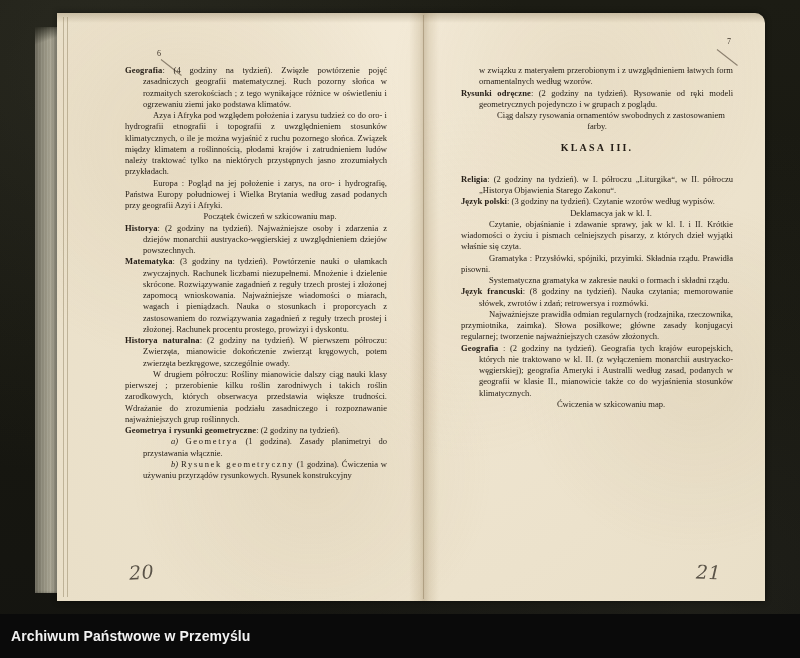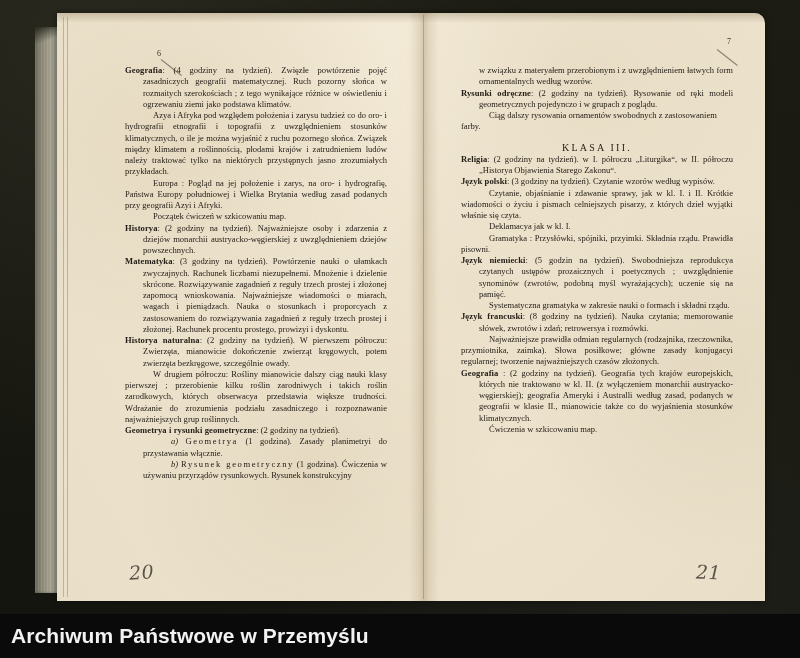--- a/index.html
+++ b/index.html
@@ -175,29 +175,29 @@
   .subject {
     font-weight: bold;
     letter-spacing: .1px;
   }
   
   .indent { text-indent: 28px; }
   .indent-sub { padding-left: 18px; text-indent: 28px; }
   .sub-letter { font-style: italic; }
   .spaced { letter-spacing: 1.6px; }
 
-  .last-line-left { text-align: left; }
+  .last-line-left { text-align: center; }
 
   
   .class-heading {
     text-align: center;
-    font-weight: normal;
+    font-weight: bold;
     font-size: 10px;
     letter-spacing: 2.2px;
-    margin: 9px 0 1px 0;
+    margin: 9px 0 21px 0;
     color: #241d16;
   }
 
   
   .folio {
     position: absolute;
     font-size: 8px;
     color: #3a3026;
     font-family: "Liberation Serif", serif;
   }
@@ -237,21 +237,21 @@
     width: 800px;
     height: 44px;
     background: #0a0a0a;
     display: flex;
     align-items: center;
   }
   #watermark-text {
     margin-left: 11px;
     color: #f2f2f2;
     font-family: "Liberation Sans", sans-serif;
-    font-size: 21px;
+    font-size: 14px;
     font-weight: bold;
     letter-spacing: .1px;
   }
 </style>
 </head>
 <body>
 
 <div id="scan">
 
   <div id="board"></div>
@@ -320,27 +320,26 @@
           <div class="p entry"><span class="subject">Rysunki odręczne</span><span>: (2 godziny na tydzień). Rysowanie od ręki modeli geometrycznych pojedynczo i w grupach z poglądu.</span></div>
 
           <div class="p indent last-line-left"><span>Ciąg dalszy rysowania ornamentów swobodnych z zastosowaniem farby.</span></div>
 
           <div class="class-heading">KLASA III.</div>
 
           <div class="p entry"><span class="subject">Religia</span><span>: (2 godziny na tydzień). w I. półroczu „Liturgika“, w II. półroczu „Historya Objawienia Starego Zakonu“.</span></div>
 
           <div class="p entry"><span class="subject">Język polski</span><span>: (3 godziny na tydzień). Czytanie wzorów według wypisów.</span></div>
 
+          <div class="p indent last-line-left"><span>Deklamacya jak w kl. I.</span></div>
+
           <div class="p indent"><span>Czytanie, objaśnianie i zdawanie sprawy, jak w kl. I. i II. Krótkie wiadomości o życiu i pismach celniejszych pisarzy, z których dzieł wyjątki właśnie się czyta.</span></div>
 
-          <div class="p indent last-line-left"><span>Deklamacya jak w kl. I.</span></div>
-
           <div class="p indent"><span>Gramatyka : Przysłówki, spójniki, przyimki. Składnia rządu. Prawidła pisowni.</span></div>
 
-          <div class="p entry"><span class="subject">Język niemiecki</span><span>: (5 godzin na tydzień). Swobodniejsza reprodukcya czytanych ustępów prozaicznych i poetycznych ; uwzględnienie synominów (zwrotów, podobną myśl wyrażających); uczenie się na pamięć.</span></div>
 
           <div class="p indent"><span>Systematyczna gramatyka w zakresie nauki o formach i składni rządu.</span></div>
 
           <div class="p entry"><span class="subject">Język francuski</span><span>: (8 godziny na tydzień). Nauka czytania; memorowanie słówek, zwrotów i zdań; retrowersya i rozmówki.</span></div>
 
           <div class="p indent"><span>Najważniejsze prawidła odmian regularnych (rodzajnika, rzeczownika, przymiotnika, zaimka). Słowa posiłkowe; główne zasady konjugacyi regularnej; tworzenie najważniejszych czasów złożonych.</span></div>
 
           <div class="p entry"><span class="subject">Geografia</span><span> : (2 godziny na tydzień). Geografia tych krajów europejskich, których nie traktowano w kl. II. (z wyłączeniem monarchii austryacko-węgierskiej); geografia Ameryki i Australli według zasad, podanych w geografii w klasie II., mianowicie także co do wyjaśnienia stosunków klimatycznych.</span></div>
 
           <div class="p indent last-line-left"><span>Ćwiczenia w szkicowaniu map.</span></div>

